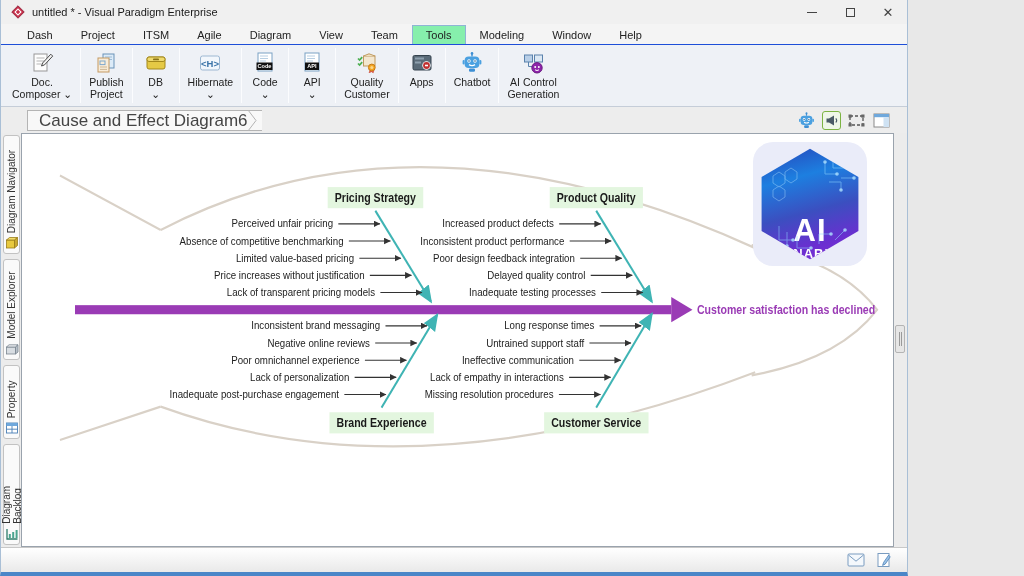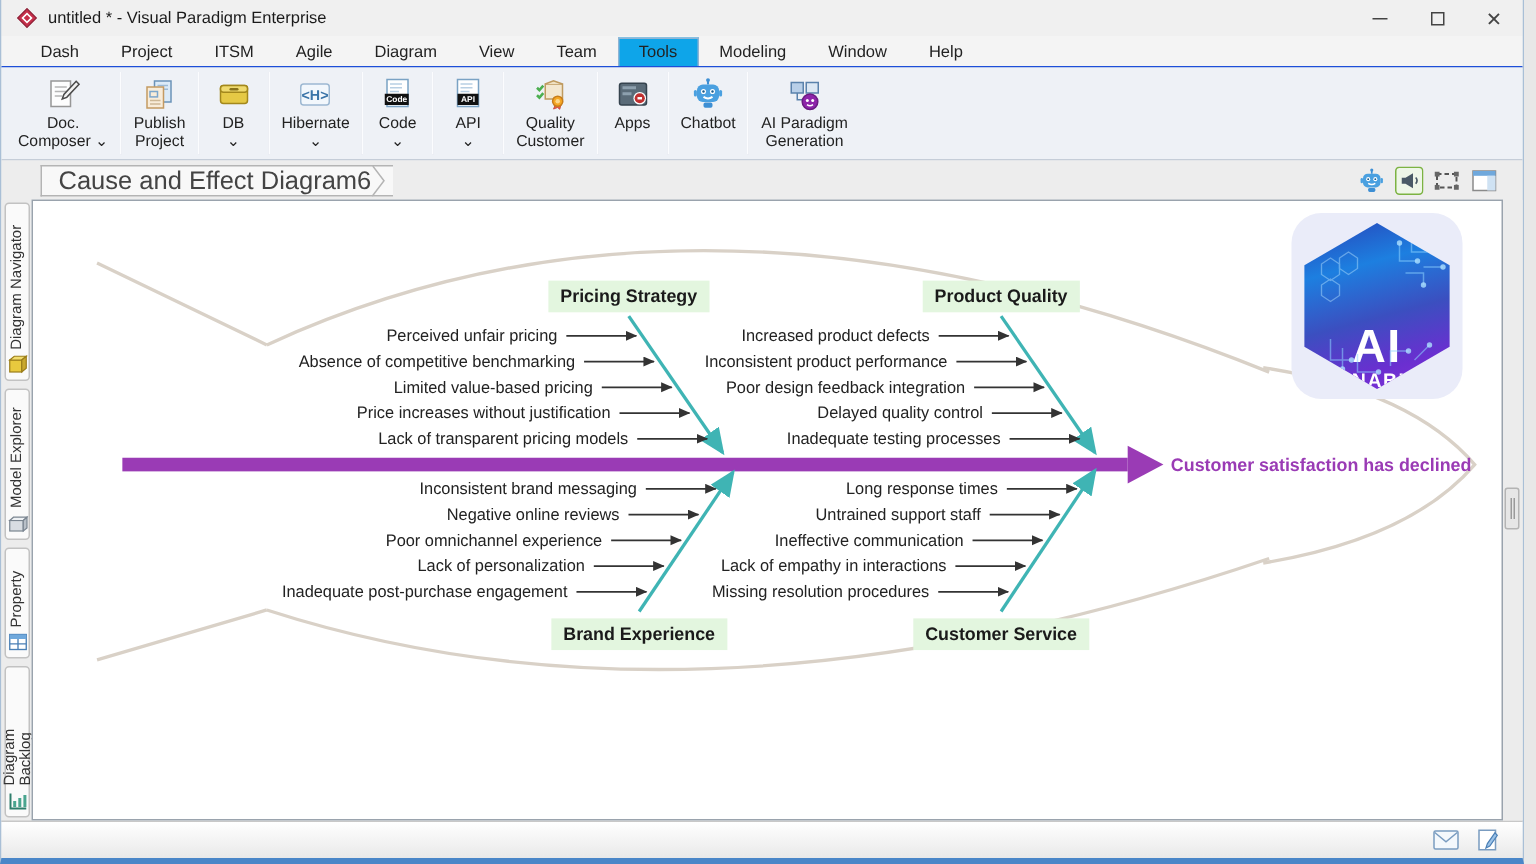--- a/index.html
+++ b/index.html
@@ -1,36 +1,36 @@
 <!DOCTYPE html>
 <html><head>
 <meta charset="utf-8">
 <style>
   * { margin:0; padding:0; box-sizing:border-box; }
   html,body { width:1024px; height:576px; overflow:hidden; background:#e8e8e8;
               font-family:"Liberation Sans", sans-serif; }
-  .window { width:1016px; height:576px; display:flex; flex-direction:column;
+  .window { width:908px; height:576px; display:flex; flex-direction:column;
             background:#f0f0f0; border-left:1px solid #a9bfd6; border-right:1px solid #a9bfd6;
             border-bottom:4px solid #4a86c8; }
 
   
   .titlebar { height:24px; display:flex; align-items:center; background:#f0f0f0; padding-left:10px; flex:0 0 auto; }
   .titlebar .logo { width:14px; height:14px; margin-right:7px; flex:0 0 auto; }
   .titlebar .title { font-size:11px; color:#1a1a1a; flex:1; }
   .win-controls { display:flex; height:100%; }
   .win-btn { width:38px; height:100%; display:flex; align-items:center; justify-content:center; color:#444; cursor:default; }
   .win-btn .min-glyph { width:10px; border-bottom:1.2px solid #444; }
   .win-btn .max-glyph { width:9px; height:9px; border:1.2px solid #444; }
   .win-btn .close-glyph { font-size:13px; line-height:1; }
 
   
   .menubar { height:21px; display:flex; align-items:flex-end; background:#f4f4f4; padding-left:12px;
              border-bottom:1px solid #1d4ed8; flex:0 0 auto; }
   .menu-item { font-size:11px; color:#222; padding:3px 13px 3px 13px; border:1px solid transparent; border-bottom:none; }
-  .menu-item.active { background:#0ea5e9; border-color:#8fb4d4; }
+  .menu-item.active { background:#86efac; border-color:#8fb4d4; }
 
   
   .toolbar { height:62px; background:#eef1f6; border-bottom:1px solid #c5cdd8; display:flex; align-items:stretch;
              padding:2px 4px; flex:0 0 auto; }
   .tb-btn { display:flex; flex-direction:column; align-items:center; justify-content:flex-start;
             padding:3px 7px 1px 7px; min-width:44px; }
   .tb-btn .icon { width:26px; height:26px; display:flex; align-items:center; justify-content:center; }
   .tb-label { font-size:10.5px; color:#222; line-height:12px; text-align:left; white-space:nowrap; }
   .tb-sep { width:1px; background:#cdd4dd; border-right:1px solid #fbfcfe; margin:1px 1px; }
 
@@ -243,21 +243,21 @@
           <svg viewBox="0 0 24 24" width="24" height="24">
             <rect x="3.5" y="4" width="8" height="7" fill="#b8cfe8" stroke="#5a82ac"></rect>
             <rect x="13.5" y="4" width="8" height="7" fill="#dce8f4" stroke="#5a82ac"></rect>
             <path d="M7.5 11v4.5h7" fill="none" stroke="#5a82ac"></path>
             <circle cx="16" cy="16.8" r="5.2" fill="#8e24aa" stroke="#6a1b82"></circle>
             <circle cx="14.2" cy="16" r="1" fill="#ffffff"></circle>
             <circle cx="17.8" cy="16" r="1" fill="#ffffff"></circle>
             <path d="M14 18.8q2 1.5 4 0" stroke="#ffffff" fill="none"></path>
           </svg>
         </span>
-        <span class="tb-label">AI Paradigm</span>
+        <span class="tb-label">AI Control</span>
         <span class="tb-label">Generation</span>
       </div>
     </div>
 
   <div class="tabbar">
     <div class="diagram-tab">
       <span>Cause and Effect Diagram6</span>
       <svg class="tab-arrow" viewBox="0 0 15 21">
         <path d="M0,0 L8,10.5 L0,21" fill="#f8f8f8" stroke="#b4b4b4" stroke-width="1"></path>
       </svg>

